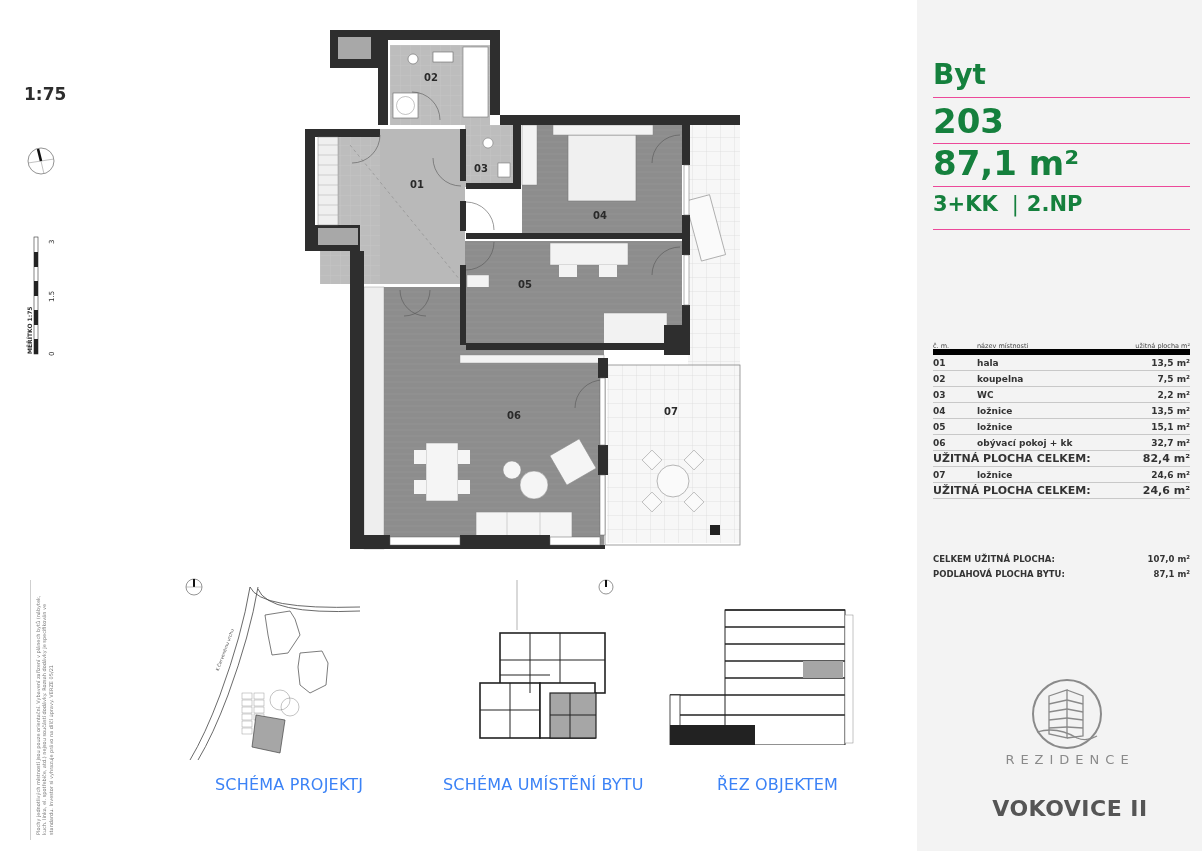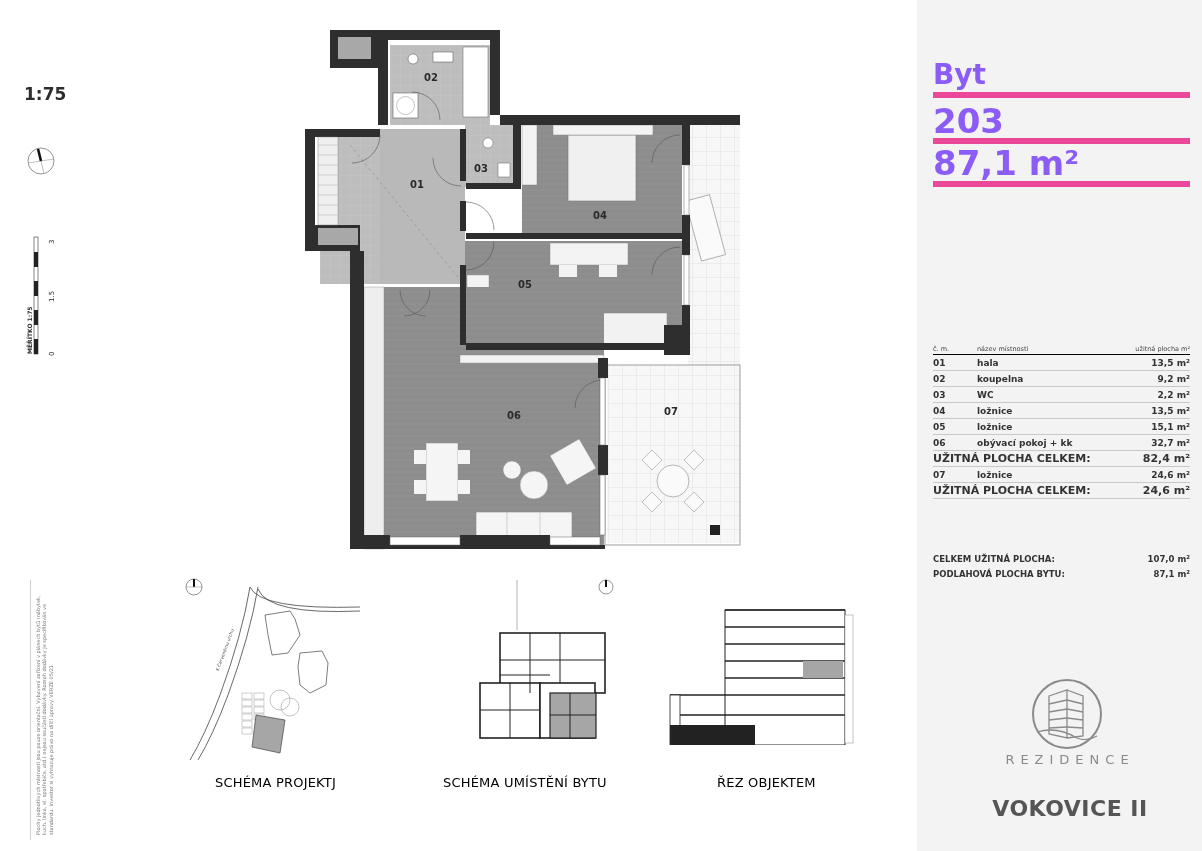--- a/index.html
+++ b/index.html
@@ -14,33 +14,33 @@
   .scale-tick { position: absolute; font-size: 7px; transform: rotate(-90deg); transform-origin: left top; white-space: nowrap; }
   .disclaimer { position: absolute; left: 30px; top: 580px; width: 42px; height: 260px; border-left: 1px solid #cfcfcf; }
   .disclaimer-text { position: absolute; left: 4px; top: 255px; width: 250px; transform: rotate(-90deg); transform-origin: left top; font-size: 5px; line-height: 6.3px; color: #777; }
 
   
   .plan { position: absolute; left: 300px; top: 25px; width: 450px; height: 525px; }
   .room-label { position: absolute; font-size: 10px; font-weight: bold; color: #2a2a2a; }
 
   
   .scheme { position: absolute; top: 575px; }
-  .scheme-caption { position: absolute; top: 775px; font-size: 13px; color: #000000; letter-spacing: 0.2px; }
+  .scheme-caption { position: absolute; top: 775px; font-size: 16px; color: #3b82f6; letter-spacing: 0.2px; }
 
   
   .panel { position: absolute; left: 917px; top: 0; width: 285px; height: 851px; background: #f3f3f3; }
-  .hdr { position: absolute; left: 16px; width: 257px; border-bottom: 6px solid #ec4899; font-weight: bold; color: #8b5cf6; }
+  .hdr { position: absolute; left: 16px; width: 257px; border-bottom: 1px solid #ec4899; font-weight: bold; color: #15803d; }
   .hdr-byt { top: 58px; height: 40px; font-size: 28px; }
   .hdr-num { top: 101px; height: 43px; font-size: 34px; }
   .hdr-area { top: 143px; height: 44px; font-size: 34px; }
   .hdr-type { top: 190px; height: 40px; font-size: 21px; padding-top: 2px; }
   .hdr-type .sep { display: inline-block; margin: 0 8px 0 14px; font-weight: normal; }
 
   .tbl { position: absolute; left: 16px; top: 343px; width: 257px; }
-  .tbl-head { display: flex; font-size: 6.5px; color: #444; height: 12px; align-items: center; border-bottom: 1px solid #000000; }
+  .tbl-head { display: flex; font-size: 6.5px; color: #444; height: 12px; align-items: center; border-bottom: 6px solid #000000; }
   .tbl-row { display: flex; font-size: 9px; font-weight: bold; color: #333; height: 16px; align-items: center; border-bottom: 1px solid #c8c8c8; }
   .c-no { width: 44px; }
   .c-name { flex: 1; }
   .c-area { width: 70px; text-align: right; }
   .tbl-total { display: flex; font-size: 11px; font-weight: bold; color: #333; height: 16px; align-items: center; border-bottom: 1px solid #c8c8c8; }
   .tbl-total .lbl { flex: 1; }
 
   .sum { position: absolute; left: 16px; width: 257px; display: flex; font-size: 8.5px; font-weight: bold; color: #333; }
   .sum .lbl { flex: 1; }
   .sum .val { text-align: center; }
@@ -314,36 +314,39 @@
     <rect x="5" y="150" width="85" height="20" fill="#222"></rect>
     <rect x="180" y="40" width="8" height="128" fill="#fff" stroke="#888" stroke-width="0.5"></rect>
   </svg>
 </div>
 <div class="scheme-caption" style="left:717px;">ŘEZ OBJEKTEM</div>
 
 <div class="panel">
   <div class="hdr hdr-byt">Byt</div>
   <div class="hdr hdr-num">203</div>
   <div class="hdr hdr-area">87,1 m²</div>
+  <div class="hdr hdr-type">
+    <span>3+KK</span><span class="sep">|</span><span>2.NP</span>
+  </div>
 
   <div class="tbl">
     <div class="tbl-head">
       <span class="c-no">č. m.</span>
       <span class="c-name">název místnosti</span>
       <span class="c-area" style="width:90px;">užitná plocha m²</span>
     </div>
     <div class="tbl-row">
       <span class="c-no">01</span>
       <span class="c-name">hala</span>
       <span class="c-area">13,5 m²</span>
     </div>
     <div class="tbl-row">
       <span class="c-no">02</span>
       <span class="c-name">koupelna</span>
-      <span class="c-area">9,2 m²</span>
+      <span class="c-area">7,5 m²</span>
     </div>
     <div class="tbl-row">
       <span class="c-no">03</span>
       <span class="c-name">WC</span>
       <span class="c-area">2,2 m²</span>
     </div>
     <div class="tbl-row">
       <span class="c-no">04</span>
       <span class="c-name">ložnice</span>
       <span class="c-area">13,5 m²</span>

